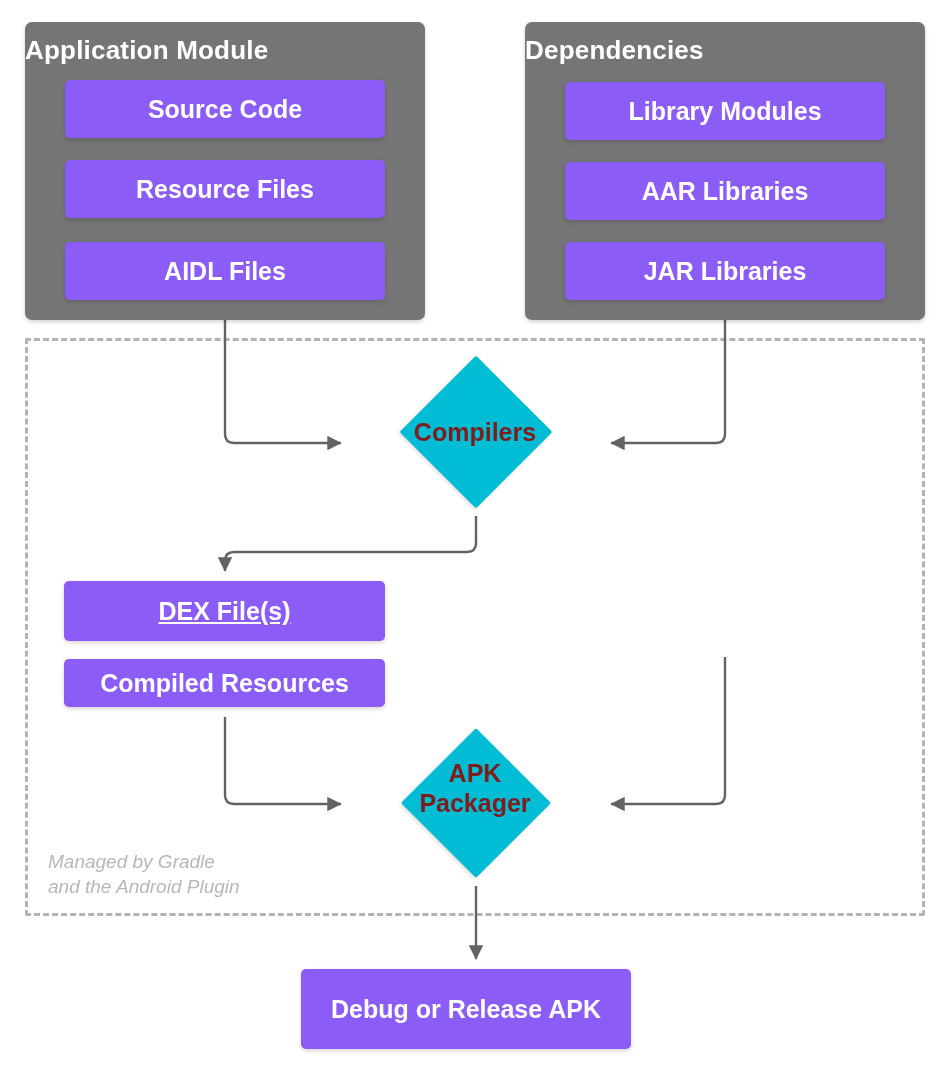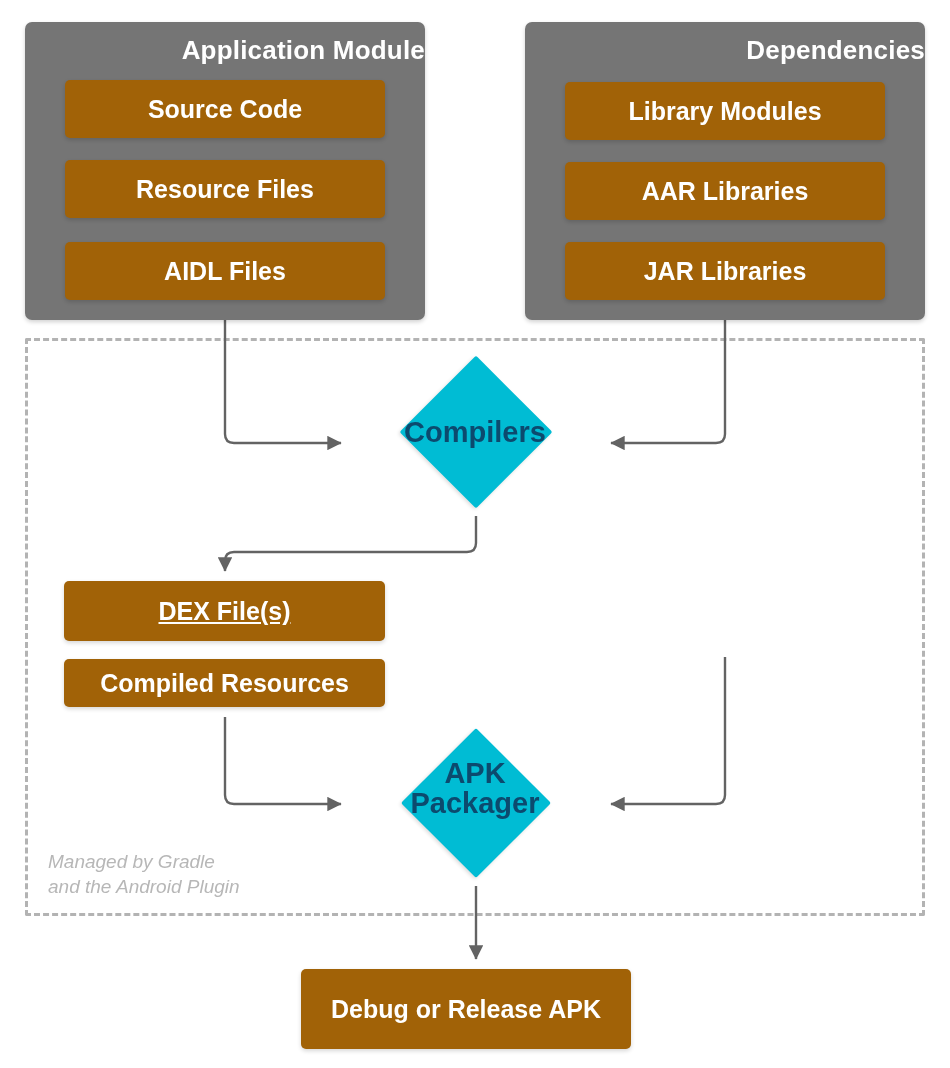--- a/index.html
+++ b/index.html
@@ -56,33 +56,33 @@
     position: absolute;
     background: #757575;
     border-radius: 7px;
     box-shadow: 0 2px 4px rgba(0,0,0,0.18);
   }
   .group-title {
     position: absolute;
     left: 0;
     right: 0;
     top: 13px;
-    text-align: right;
+    text-align: left;
     color: #ffffff;
     font-size: 26px;
     font-weight: bold;
     letter-spacing: 0.2px;
   }
   #panel-app  { left: 25px;  top: 22px; width: 400px; height: 298px; }
   #panel-deps { left: 525px; top: 22px; width: 400px; height: 298px; }
 
   
   .chip {
     position: absolute;
-    background: #a16207;
+    background: #8b5cf6;
     border-radius: 5px;
     color: #ffffff;
     font-size: 25px;
     font-weight: bold;
     display: flex;
     align-items: center;
     justify-content: center;
     text-align: center;
     line-height: 30px;
     box-shadow: 0 2px 4px rgba(0,0,0,0.16);
@@ -110,22 +110,22 @@
     background: #00BCD4;
     transform: rotate(45deg);
     border-radius: 2px;
     box-shadow: 0 2px 4px rgba(0,0,0,0.14);
   }
   .diamond-label {
     position: absolute;
     left: 0;
     right: 0;
     text-align: center;
-    color: #0c4a6e;
-    font-size: 29px;
+    color: #7f1d1d;
+    font-size: 25px;
     font-weight: bold;
     line-height: 30px;
     white-space: pre-line;
   }
   #diamond-compilers { left: 422px; top: 378px; width: 108px; height: 108px; }
   #label-compilers   { top: 417px; }
   #diamond-apk-packager { left: 423px; top: 750px; width: 106px; height: 106px; }
   #label-apk-packager   { top: 758px; }
 </style>
 </head>

